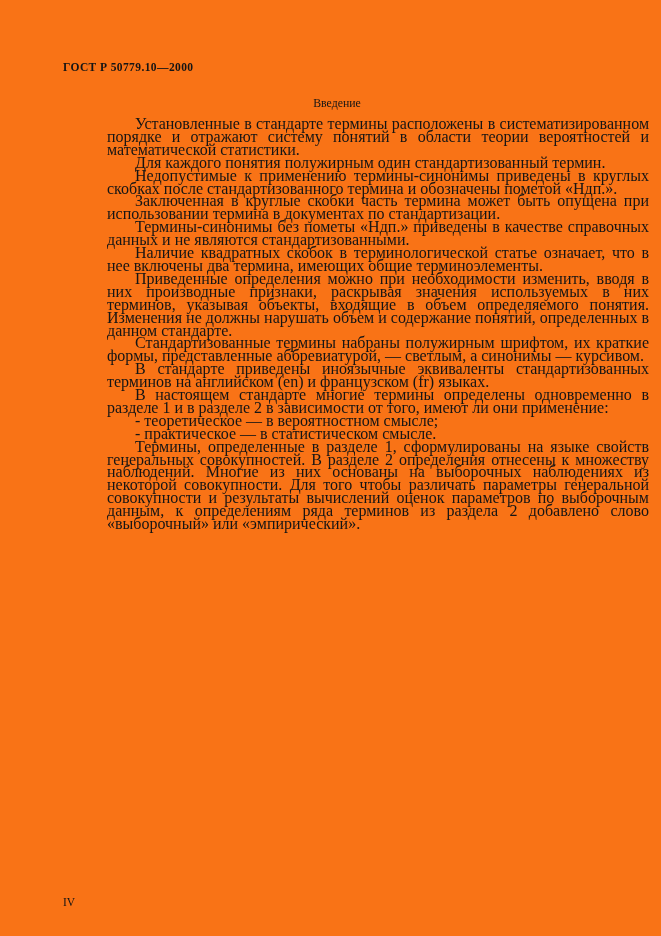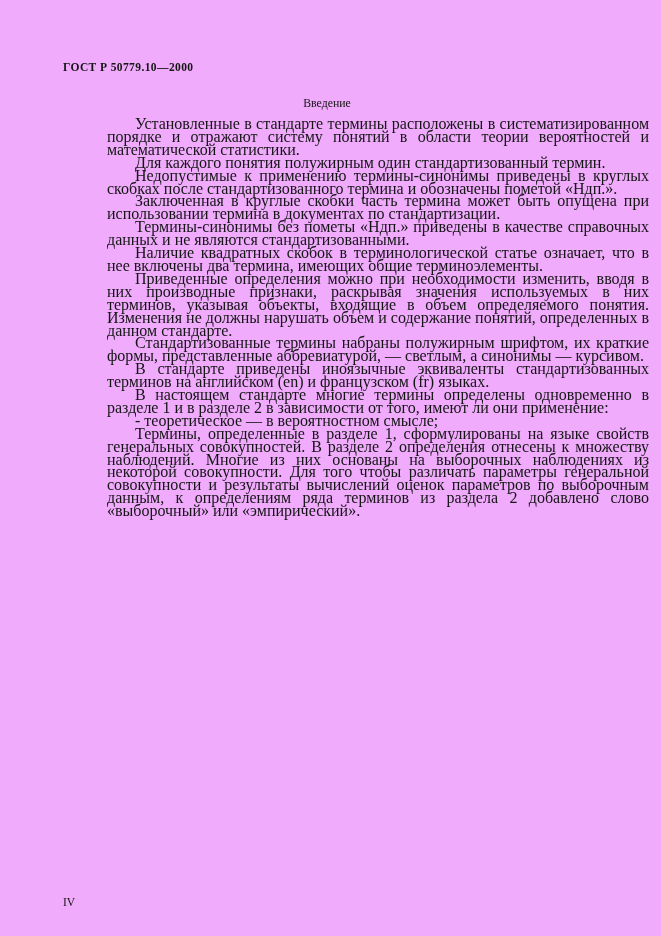--- a/index.html
+++ b/index.html
@@ -4,37 +4,37 @@
 <style>
   html, body {
     margin: 0;
     padding: 0;
     background: #ffffff;
   }
   .page {
     position: relative;
     width: 661px;
     height: 936px;
-    background: #f0abfc;
+    background: #f97316;
     font-family: "Liberation Serif", "DejaVu Serif", serif;
     color: #151515;
     overflow: hidden;
   }
   .doc-header {
     position: absolute;
     left: 63px;
     top: 61px;
     font-size: 11.5px;
     font-weight: bold;
     letter-spacing: 0.4px;
     white-space: nowrap;
   }
   .section-title {
     position: absolute;
-    left: 63px;
+    left: 73px;
     top: 96px;
     width: 528px;
     text-align: center;
     font-size: 11.8px;
   }
   .body-text {
     position: absolute;
     left: 63px;
     top: 118px;
     width: 542px;
@@ -66,16 +66,17 @@
     <p>Для каждого понятия полужирным один стандартизованный термин.</p>
     <p>Недопустимые к применению термины-синонимы приведены в круглых скобках после стандартизованного термина и обозначены пометой «Ндп.».</p>
     <p>Заключенная в круглые скобки часть термина может быть опущена при использовании термина в документах по стандартизации.</p>
     <p>Термины-синонимы без пометы «Ндп.» приведены в качестве справочных данных и не являются стандартизованными.</p>
     <p>Наличие квадратных скобок в терминологической статье означает, что в нее включены два термина, имеющих общие терминоэлементы.</p>
     <p>Приведенные определения можно при необходимости изменить, вводя в них производные признаки, раскрывая значения используемых в них терминов, указывая объекты, входящие в объем определяемого понятия. Изменения не должны нарушать объем и содержание понятий, определенных в данном стандарте.</p>
     <p>Стандартизованные термины набраны полужирным шрифтом, их краткие формы, представленные аббревиатурой, — светлым, а синонимы — курсивом.</p>
     <p>В стандарте приведены иноязычные эквиваленты стандартизованных терминов на английском (en) и французском (fr) языках.</p>
     <p>В настоящем стандарте многие термины определены одновременно в разделе 1 и в разделе 2 в зависимости от того, имеют ли они применение:</p>
     <p>- теоретическое — в вероятностном смысле;</p>
+    <p>- практическое — в статистическом смысле.</p>
     <p>Термины, определенные в разделе 1, сформулированы на языке свойств генеральных совокупностей. В разделе 2 определения отнесены к множеству наблюдений. Многие из них основаны на выборочных наблюдениях из некоторой совокупности. Для того чтобы различать параметры генеральной совокупности и результаты вычислений оценок параметров по выборочным данным, к определениям ряда терминов из раздела 2 добавлено слово «выборочный» или «эмпирический».</p>
   </div>
   <div class="page-number">IV</div>
 </div>
 
 </body></html>

